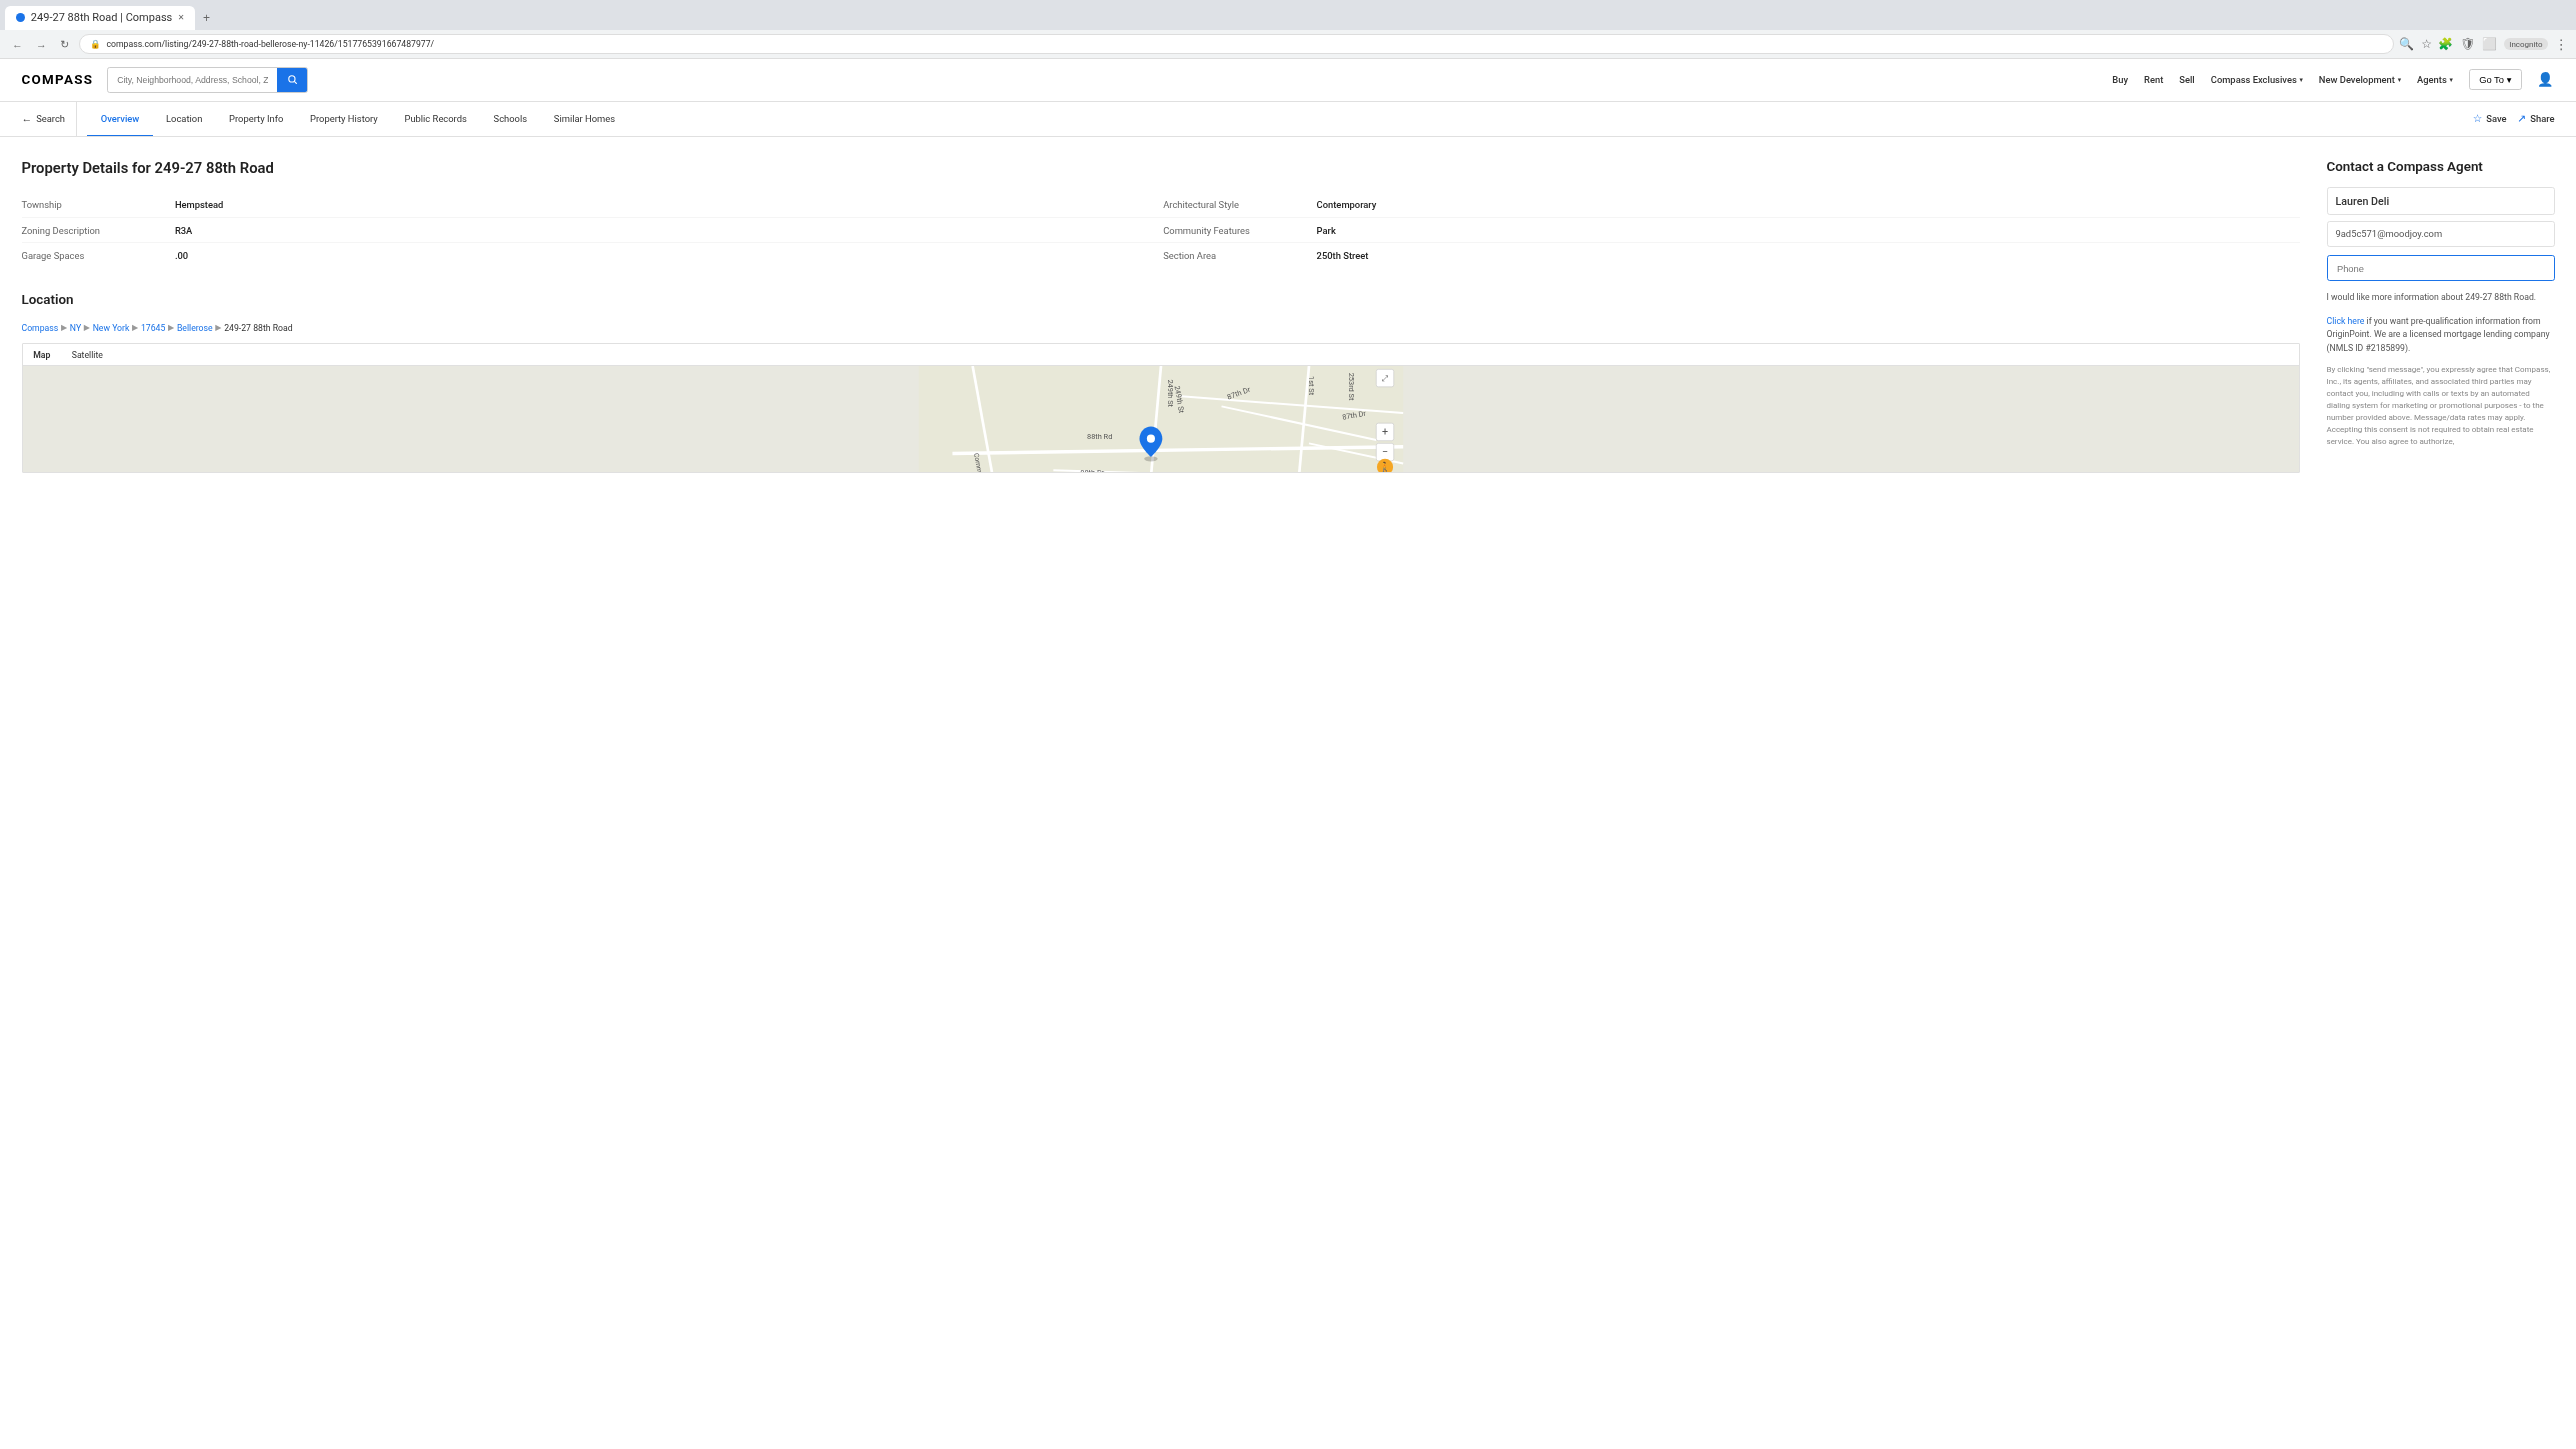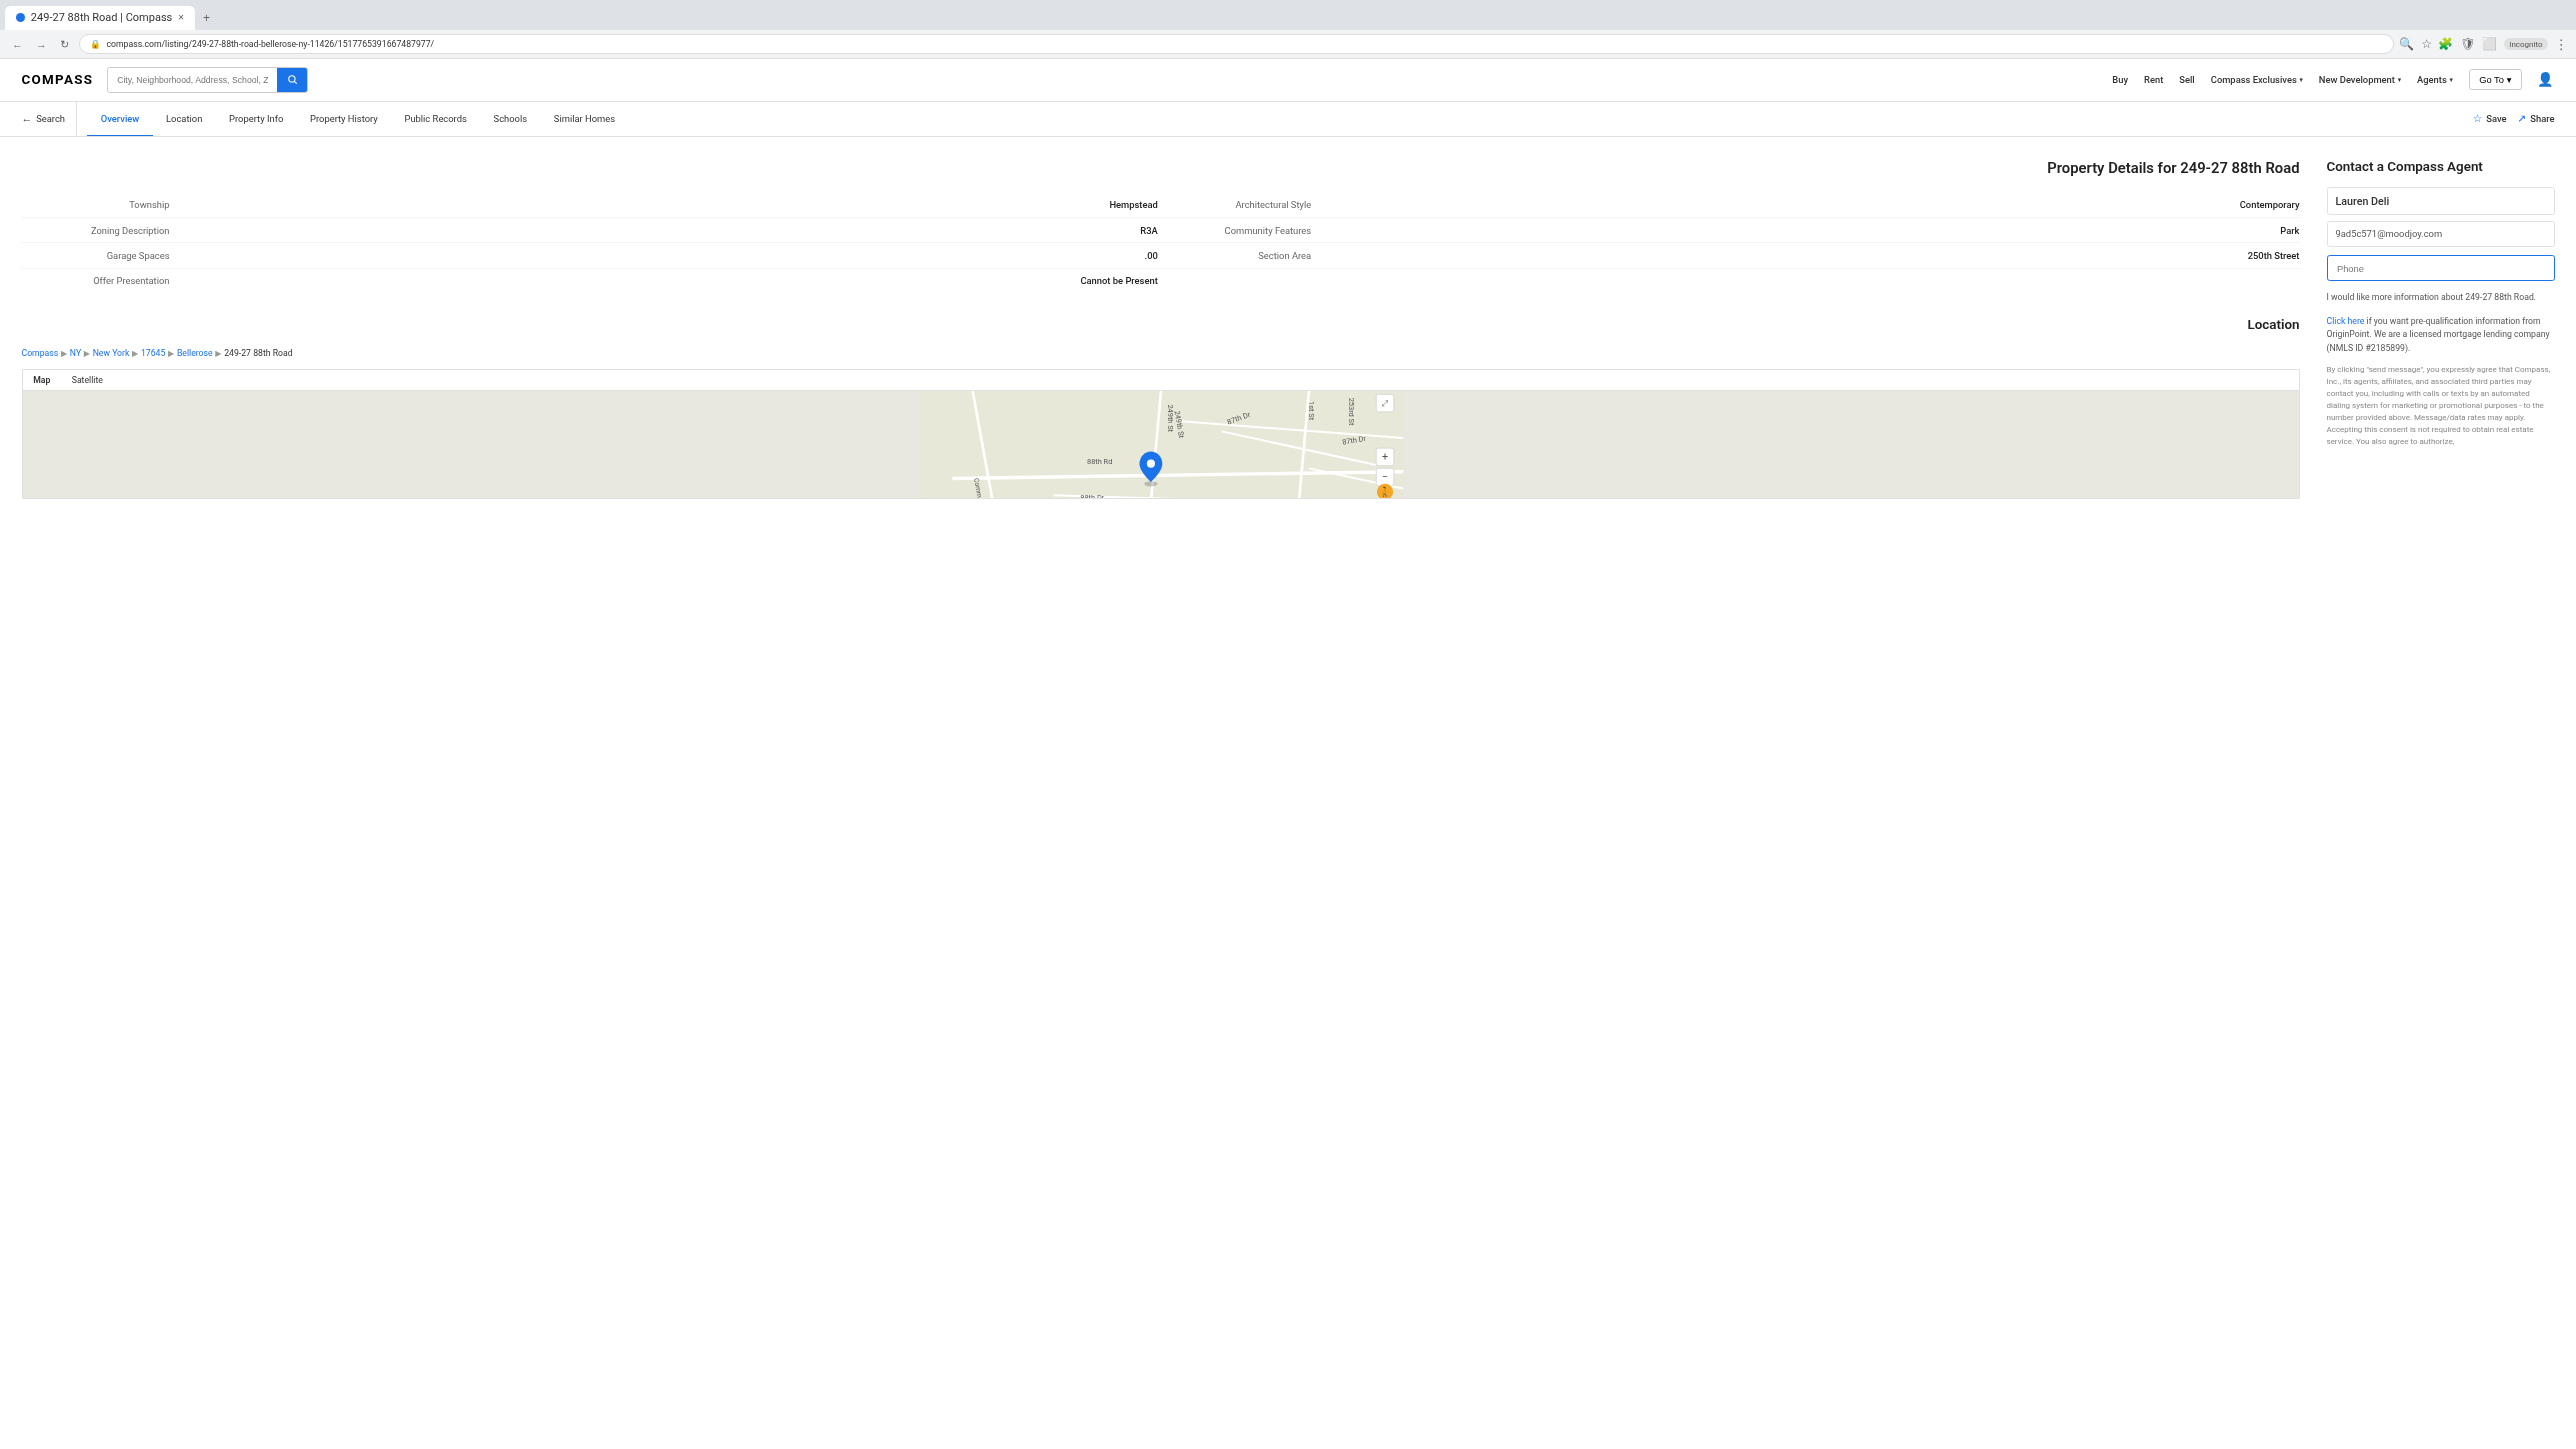--- a/index.html
+++ b/index.html
@@ -38,21 +38,21 @@
     .sub-nav-items { display: flex; flex: 1; }
     .sub-nav-item { padding: 10.7px 13.4px; font-size: 9.4px; cursor: pointer; color: #333; border-bottom: 1.3px solid transparent; }
     .sub-nav-item.active { color: #1a73e8; border-bottom: 1.3px solid #1a73e8; font-weight: 500; }
     .sub-nav-actions { display: flex; align-items: center; gap: 10.7px; margin-left: auto; }
     .action-btn { display: flex; align-items: center; gap: 4px; cursor: pointer; font-size: 9.4px; color: #333; font-weight: 500; }
     .star-icon { color: #1a73e8; font-size: 10.7px; }
     .share-icon { color: #1a73e8; font-size: 10.7px; }
 
     
     .main-content { display: flex; padding: 21.5px; gap: 27px; }
-    .content-left { flex: 1; text-align: right; }
+    .content-left { flex: 1; }
     .content-right { width: 228px; flex-shrink: 0; }
 
     
     .section-title { font-size: 14.8px; font-weight: 600; color: #222; margin-bottom: 16px; }
     .details-table { width: 100%; }
     .details-row { display: grid; grid-template-columns: 148px 1fr 148px 1fr; gap: 5.4px; padding: 6.7px 0; border-bottom: 0.7px solid #f5f5f5; align-items: center; }
     .details-row:last-child { border-bottom: none; }
     .dl { color: #666; font-size: 9.4px; }
     .dv { color: #222; font-size: 9.4px; font-weight: 500; }
 
@@ -191,26 +191,20 @@
         <span class="dv">R3A</span>
         <span class="dl">Community Features</span>
         <span class="dv">Park</span>
       </div>
       <div class="details-row">
         <span class="dl">Garage Spaces</span>
         <span class="dv">.00</span>
         <span class="dl">Section Area</span>
         <span class="dv">250th Street</span>
       </div>
-      <div class="details-row">
-        <span class="dl">Offer Presentation</span>
-        <span class="dv">Cannot be Present</span>
-        <span class="dl"></span>
-        <span class="dv"></span>
-      </div>
     </div>
 
     <div class="location-section">
       <h2 class="section-title" style="font-size:13.4px;">Location</h2>
 
       <div class="breadcrumb">
         <a class="breadcrumb-link">Compass</a>
         <span class="breadcrumb-separator">▶</span>
         <a class="breadcrumb-link">NY</a>
         <span class="breadcrumb-separator">▶</span>

